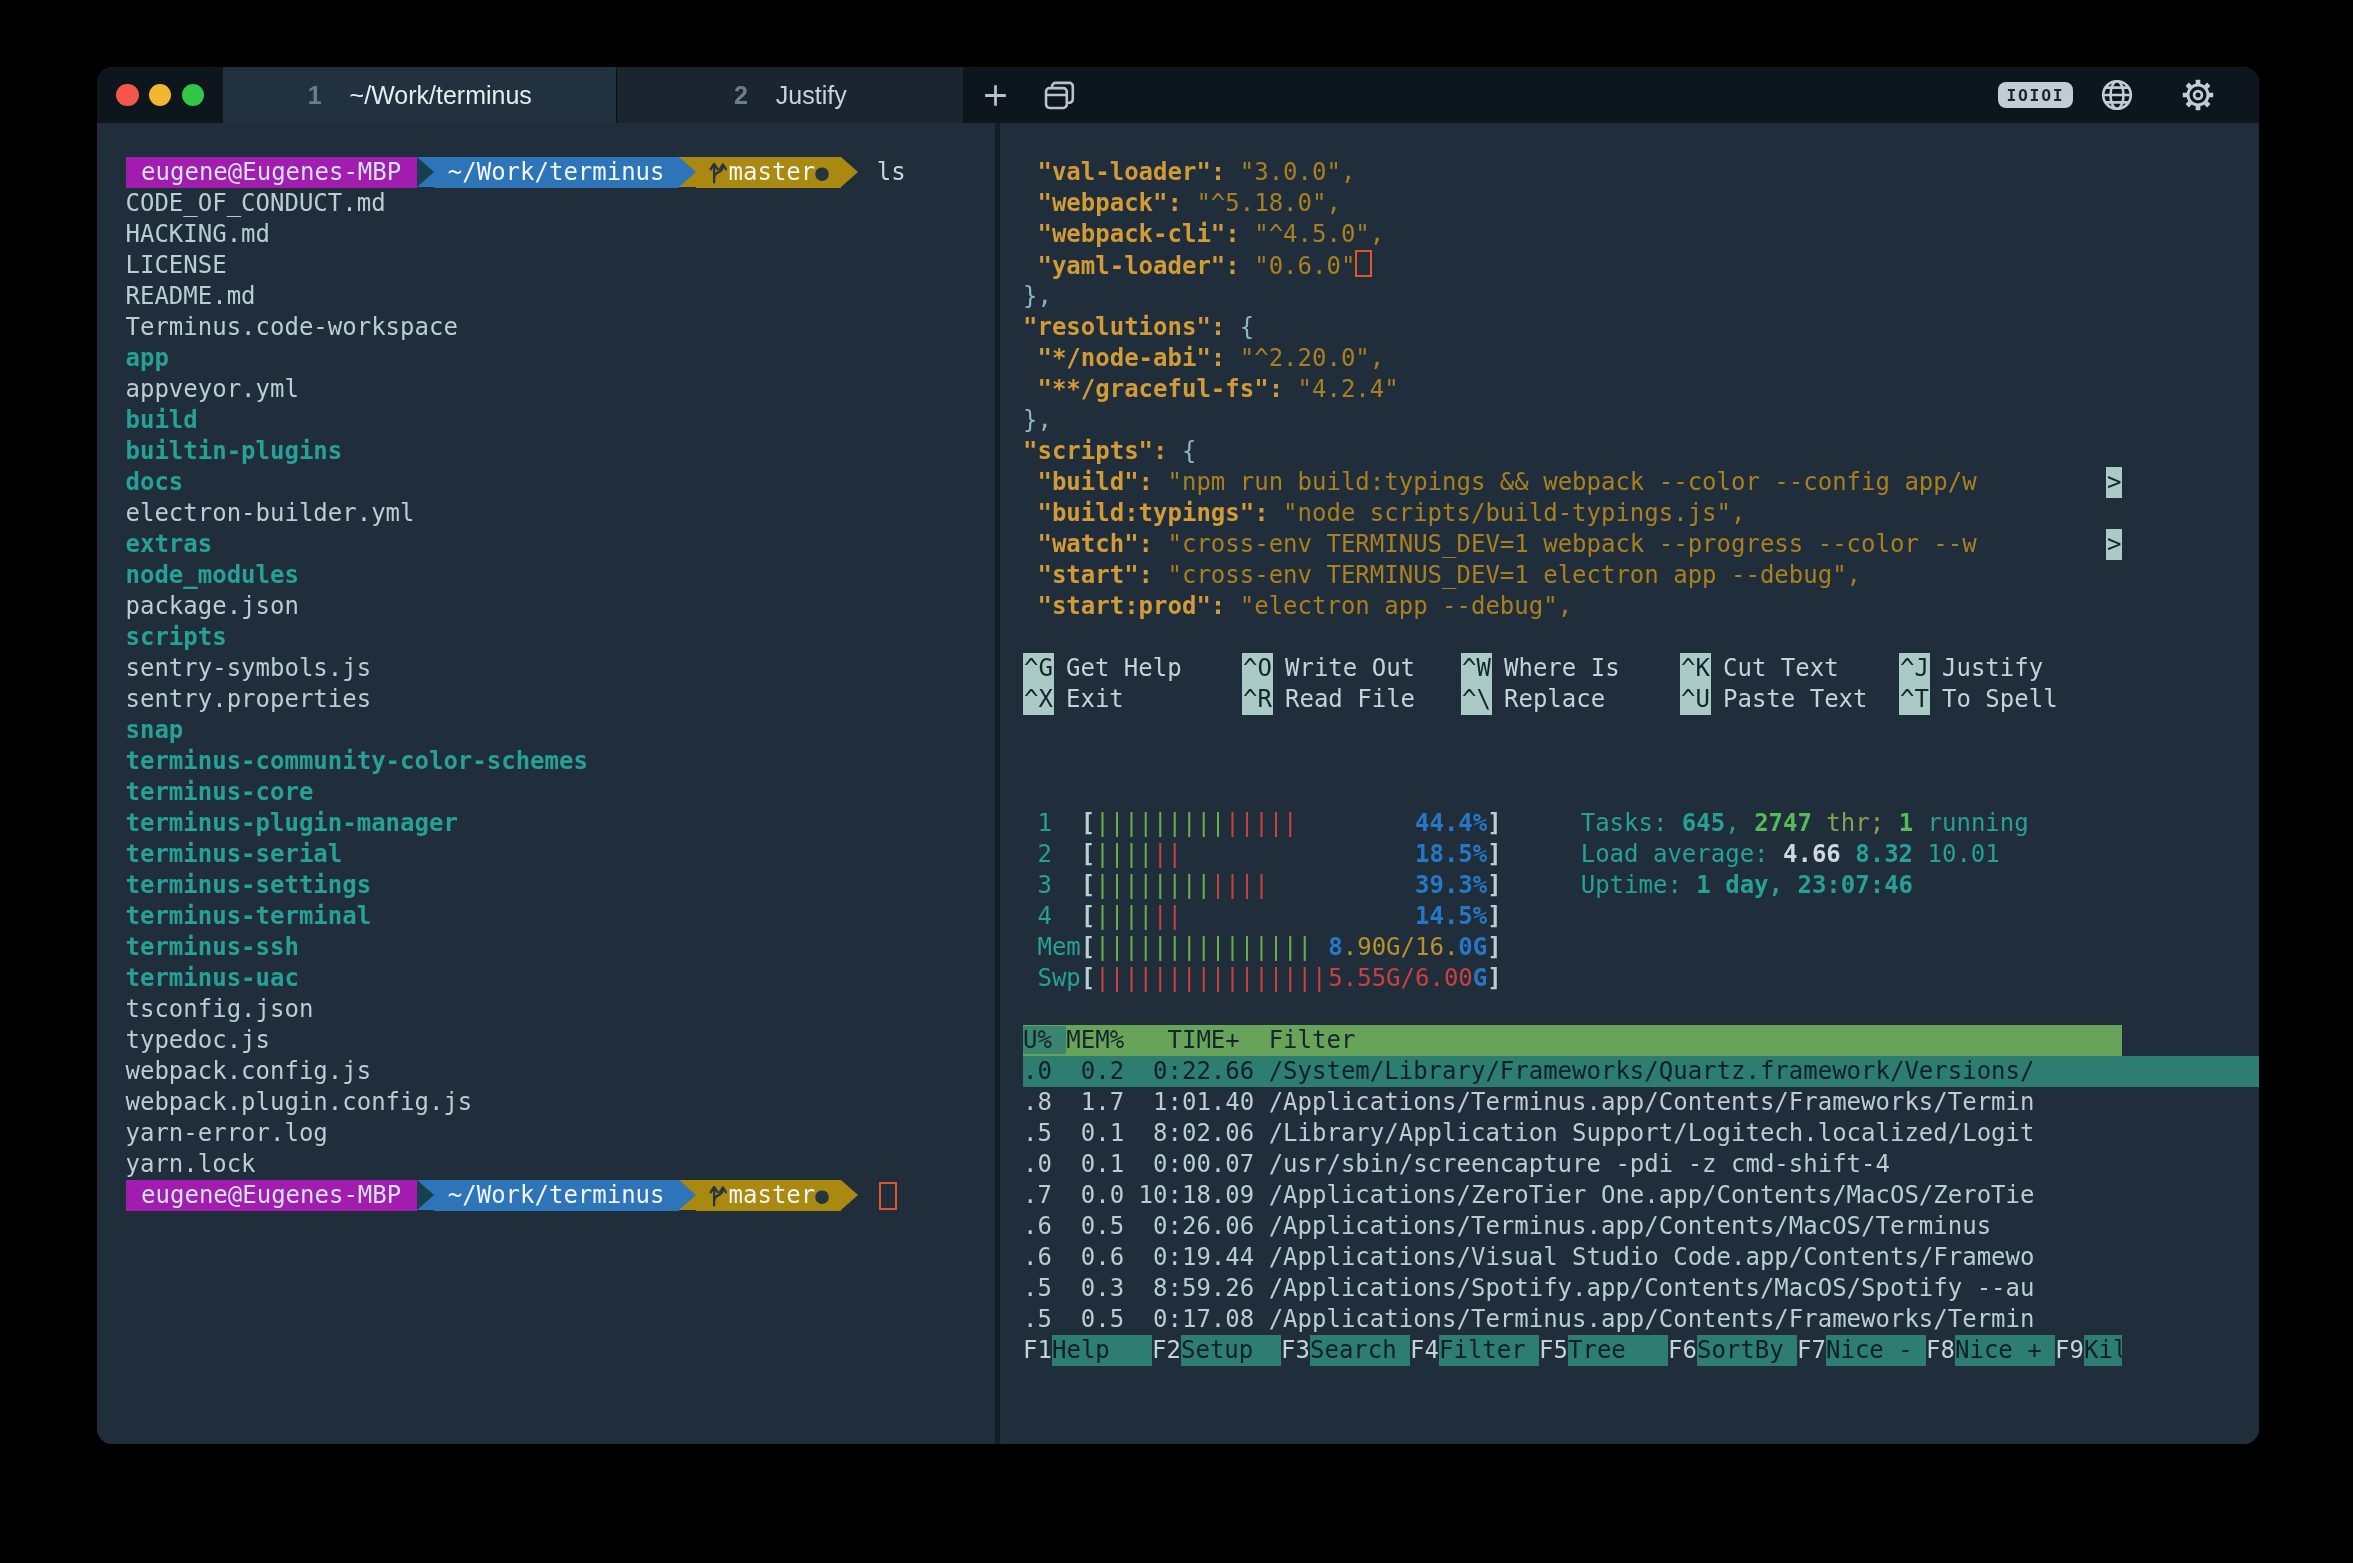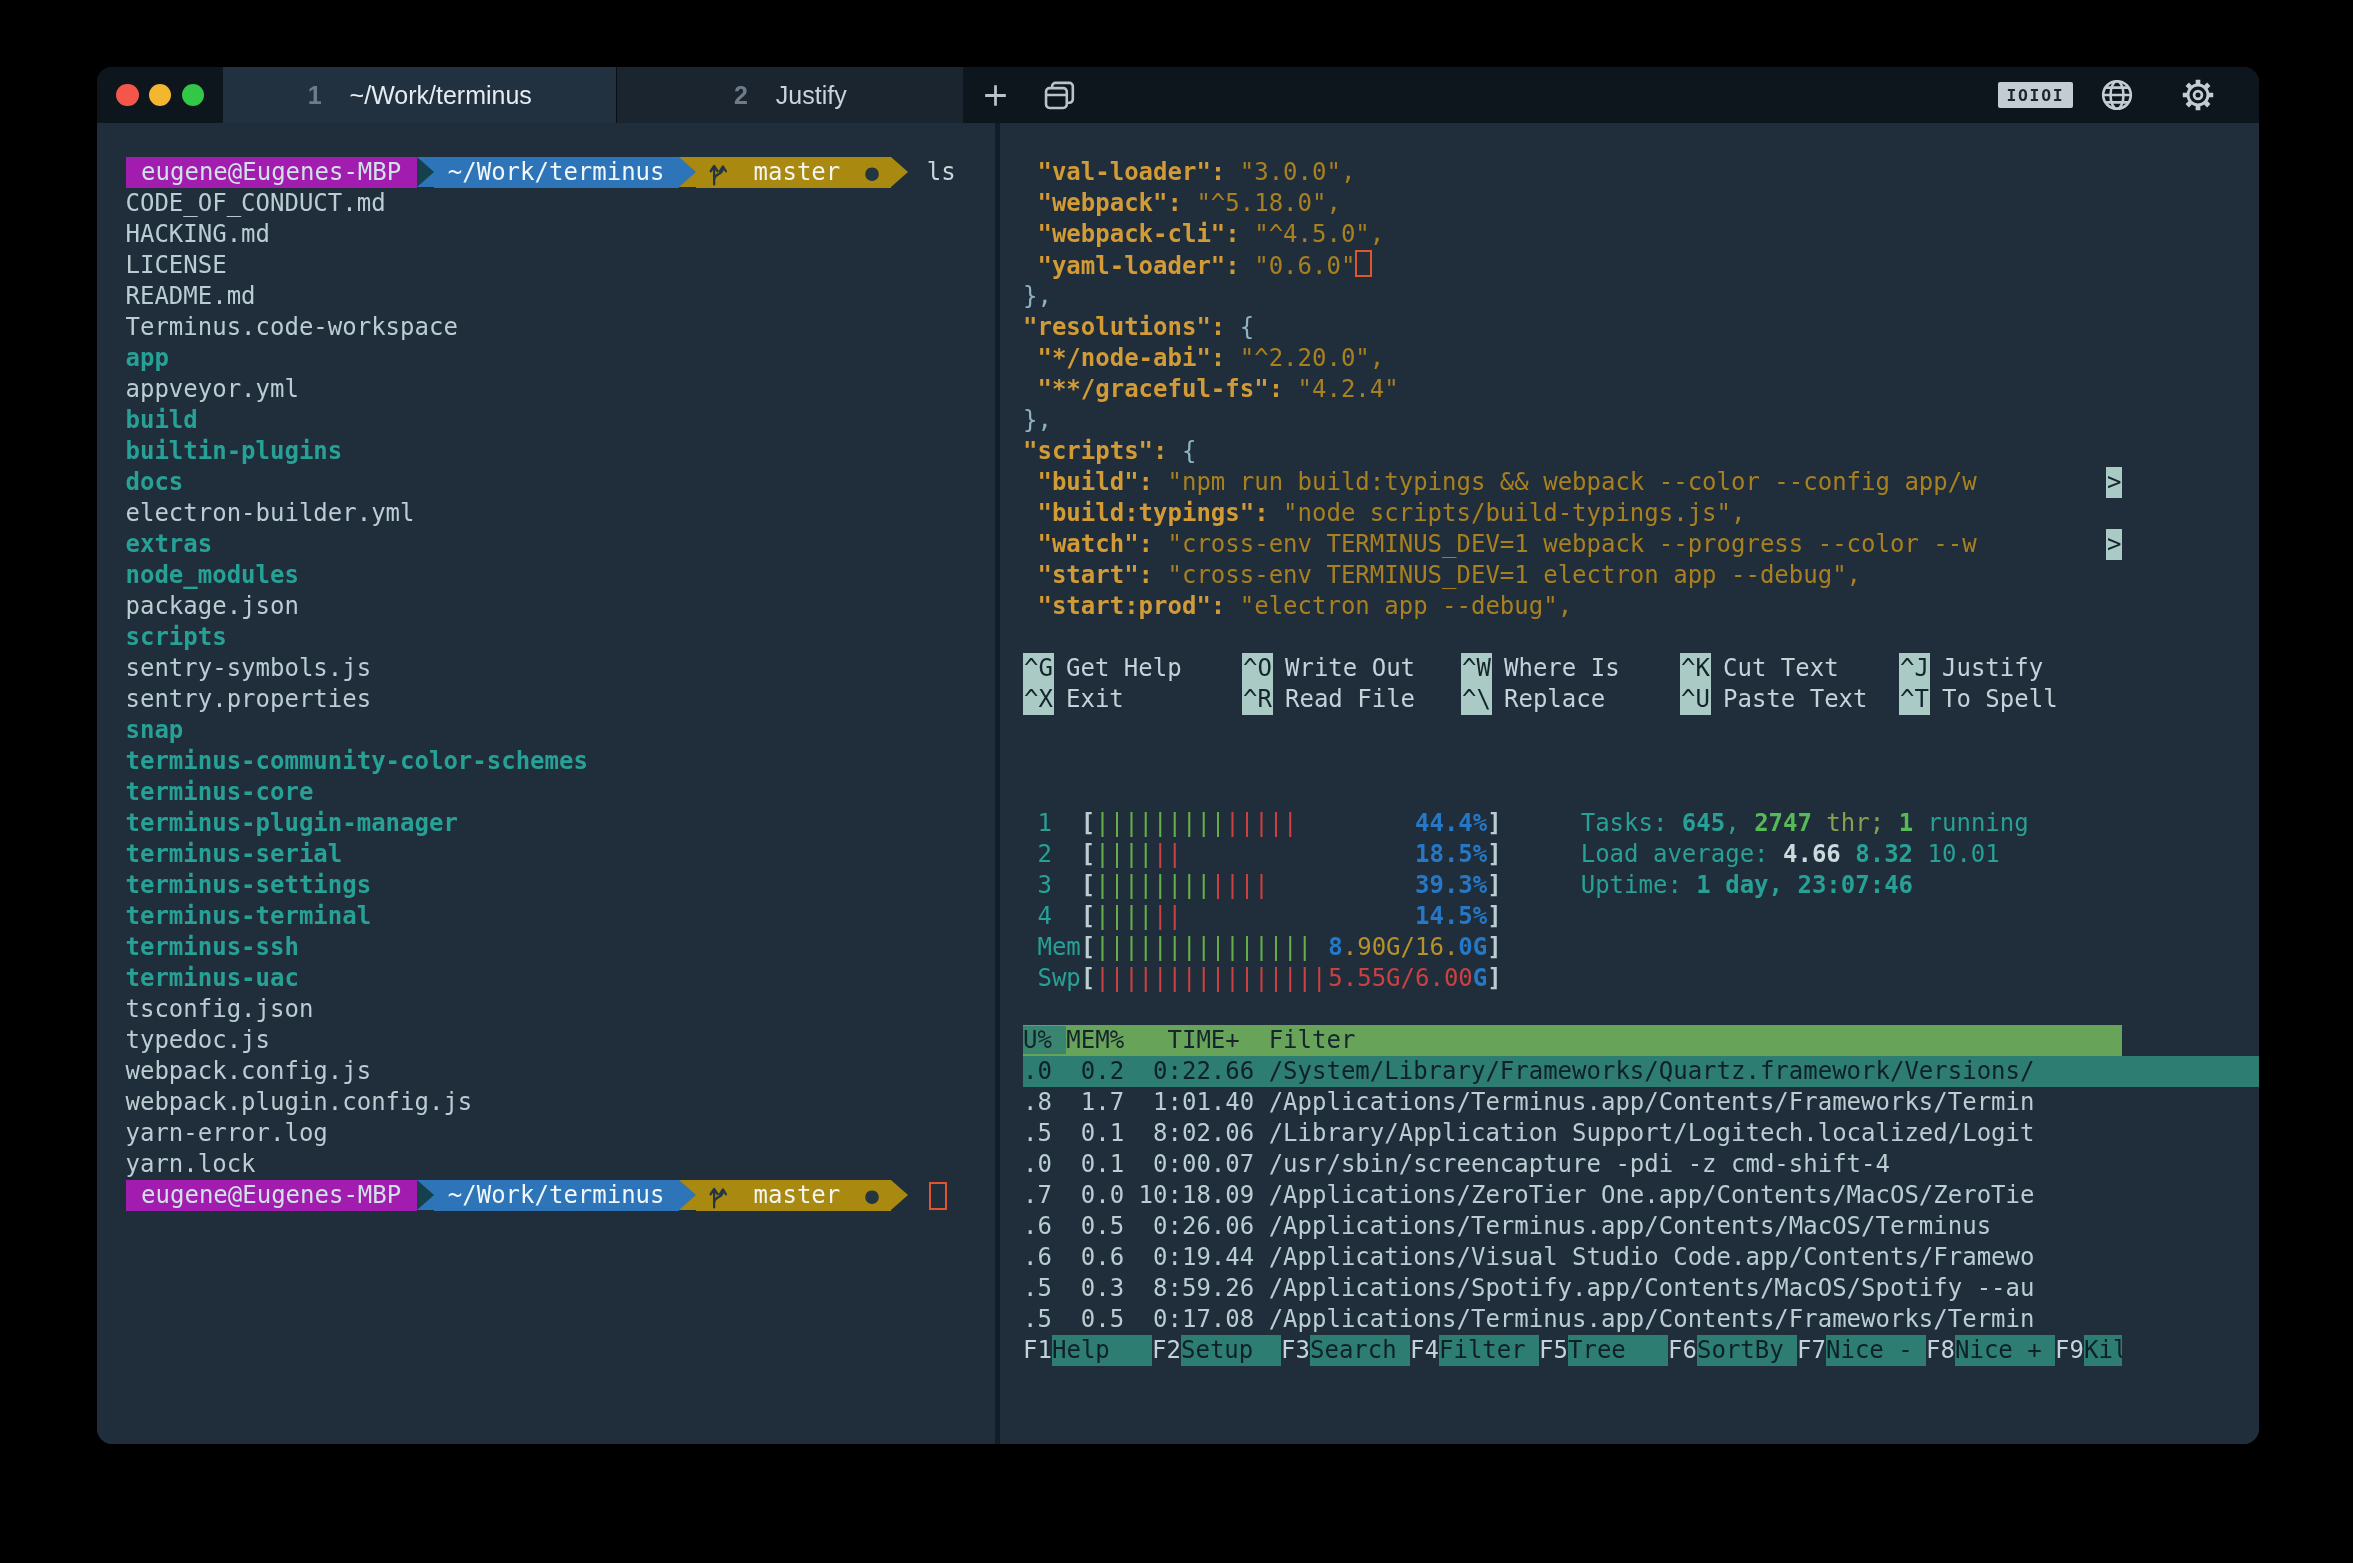--- a/index.html
+++ b/index.html
@@ -17,36 +17,36 @@
        font-family:"Liberation Sans",sans-serif;font-size:25px;}
   .tab.active{background:#223140;width:393px;}
   .tab.inactive{background:#1a2530;width:346px;border-left:1.7px solid #0a1016;}
   .tabnum{color:#6d7c88;font-weight:bold;}
   .tabtitle{color:#e6edf2;}
   .tab.inactive .tabtitle{color:#c9d3da;}
   .toolbtn{display:flex;align-items:center;justify-content:center;width:64px;cursor:pointer;}
   .spacer{flex:1;}
   .rightbtns{display:flex;align-items:center;gap:17.3px;padding-right:29px;}
   .ioioi{background:#c3ccd3;color:#1a2430;font-size:16.4px;font-weight:bold;letter-spacing:1.7px;
-         border-radius:2px;padding:3.5px 8.6px;font-family:"DejaVu Sans Mono",monospace;}
+         border-radius:8px;padding:3.5px 8.6px;font-family:"DejaVu Sans Mono",monospace;}
   
   .content{position:absolute;top:56px;left:0;right:0;bottom:0;display:flex;background:#202e3b;}
   .left-pane{width:1002px;box-sizing:border-box;padding:34px 0 0 28.5px;}
   .divider{width:5.2px;background:#131d27;}
   .right-pane{flex:1;box-sizing:border-box;padding:34px 0 0 23px;}
   .tline,.nline,.blankline,.mrow,.phead,.prow,.fkrow,.srow,.nheader{
      height:31px;line-height:31px;font-size:24px;white-space:pre;}
   .tline{color:#b9cdd2;}
   .tline.dir{color:#27a096;font-weight:bold;}
   
   .prompt{display:flex;height:31px;font-size:24px;line-height:31px;align-items:stretch;}
   .pseg{display:flex;align-items:center;white-space:pre;}
   .seg1{background:#a21caf;color:#cfe3e6;padding:0 15.6px;}
   .seg2{background:#2e74b9;color:#f2f7fa;padding:0 14px;}
-  .seg3{background:#a9890f;color:#f2f5f2;padding:0 12px;display:flex;gap:25px;align-items:center;}
+  .seg3{background:#a9890f;color:#f2f5f2;padding:0 12px;display:flex;gap:0;align-items:flex-start;}
   .gitdot{color:#243542;font-size:22.5px;}
   .parrow{width:0;height:0;border-top:15.6px solid transparent;border-bottom:15.6px solid transparent;
           border-left:17.3px solid transparent;}
   .a1{border-left-color:#16404b;background:#2e74b9;}
   .a2{border-left-color:#2e74b9;background:#a9890f;}
   .a3{border-left-color:#a9890f;}
   .pcmd{color:#c6d7da;margin-left:19px;line-height:31px;}
   .blockcursor{display:inline-block;width:14px;height:24px;border:2.6px solid #e0562a;
                margin-left:21px;align-self:center;}
   

